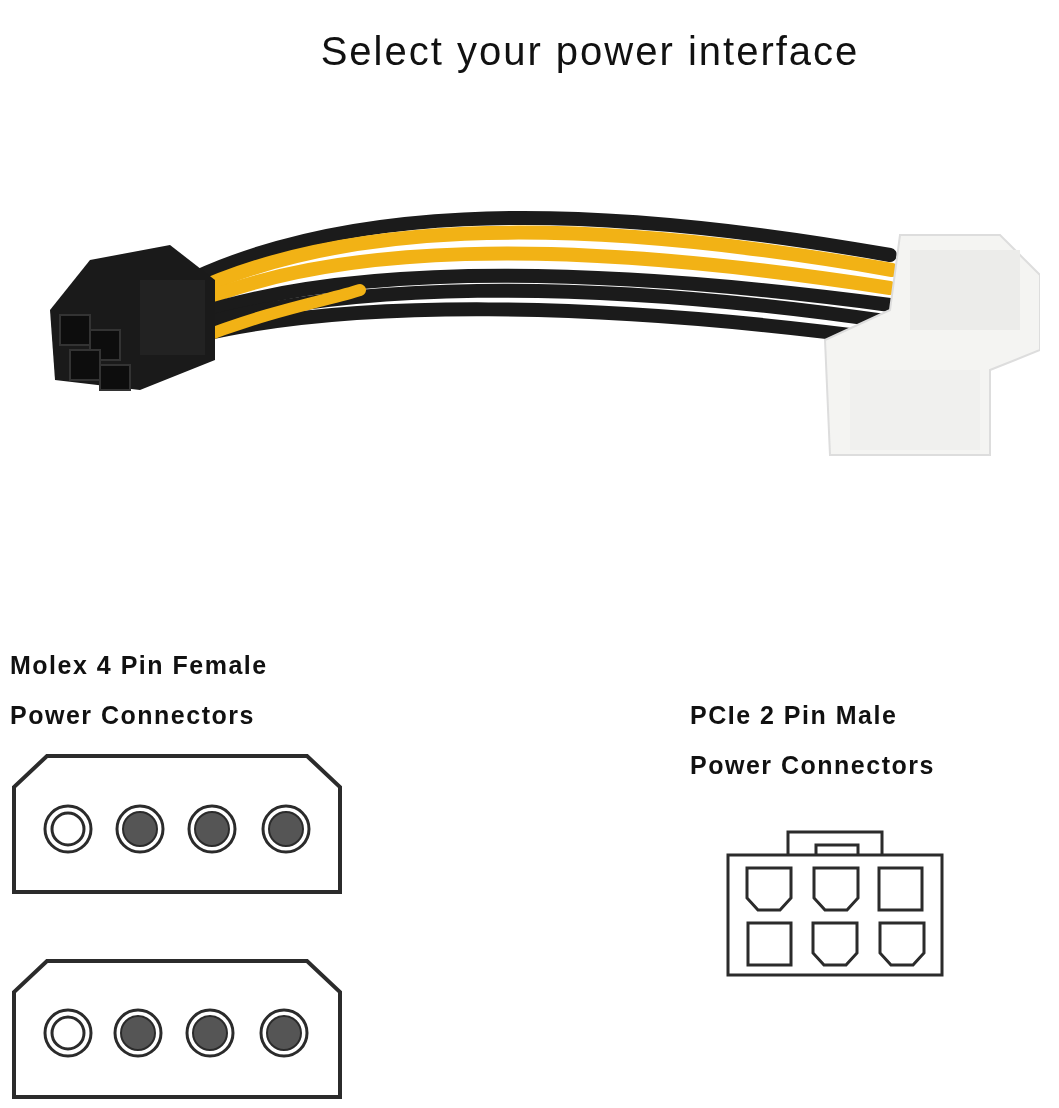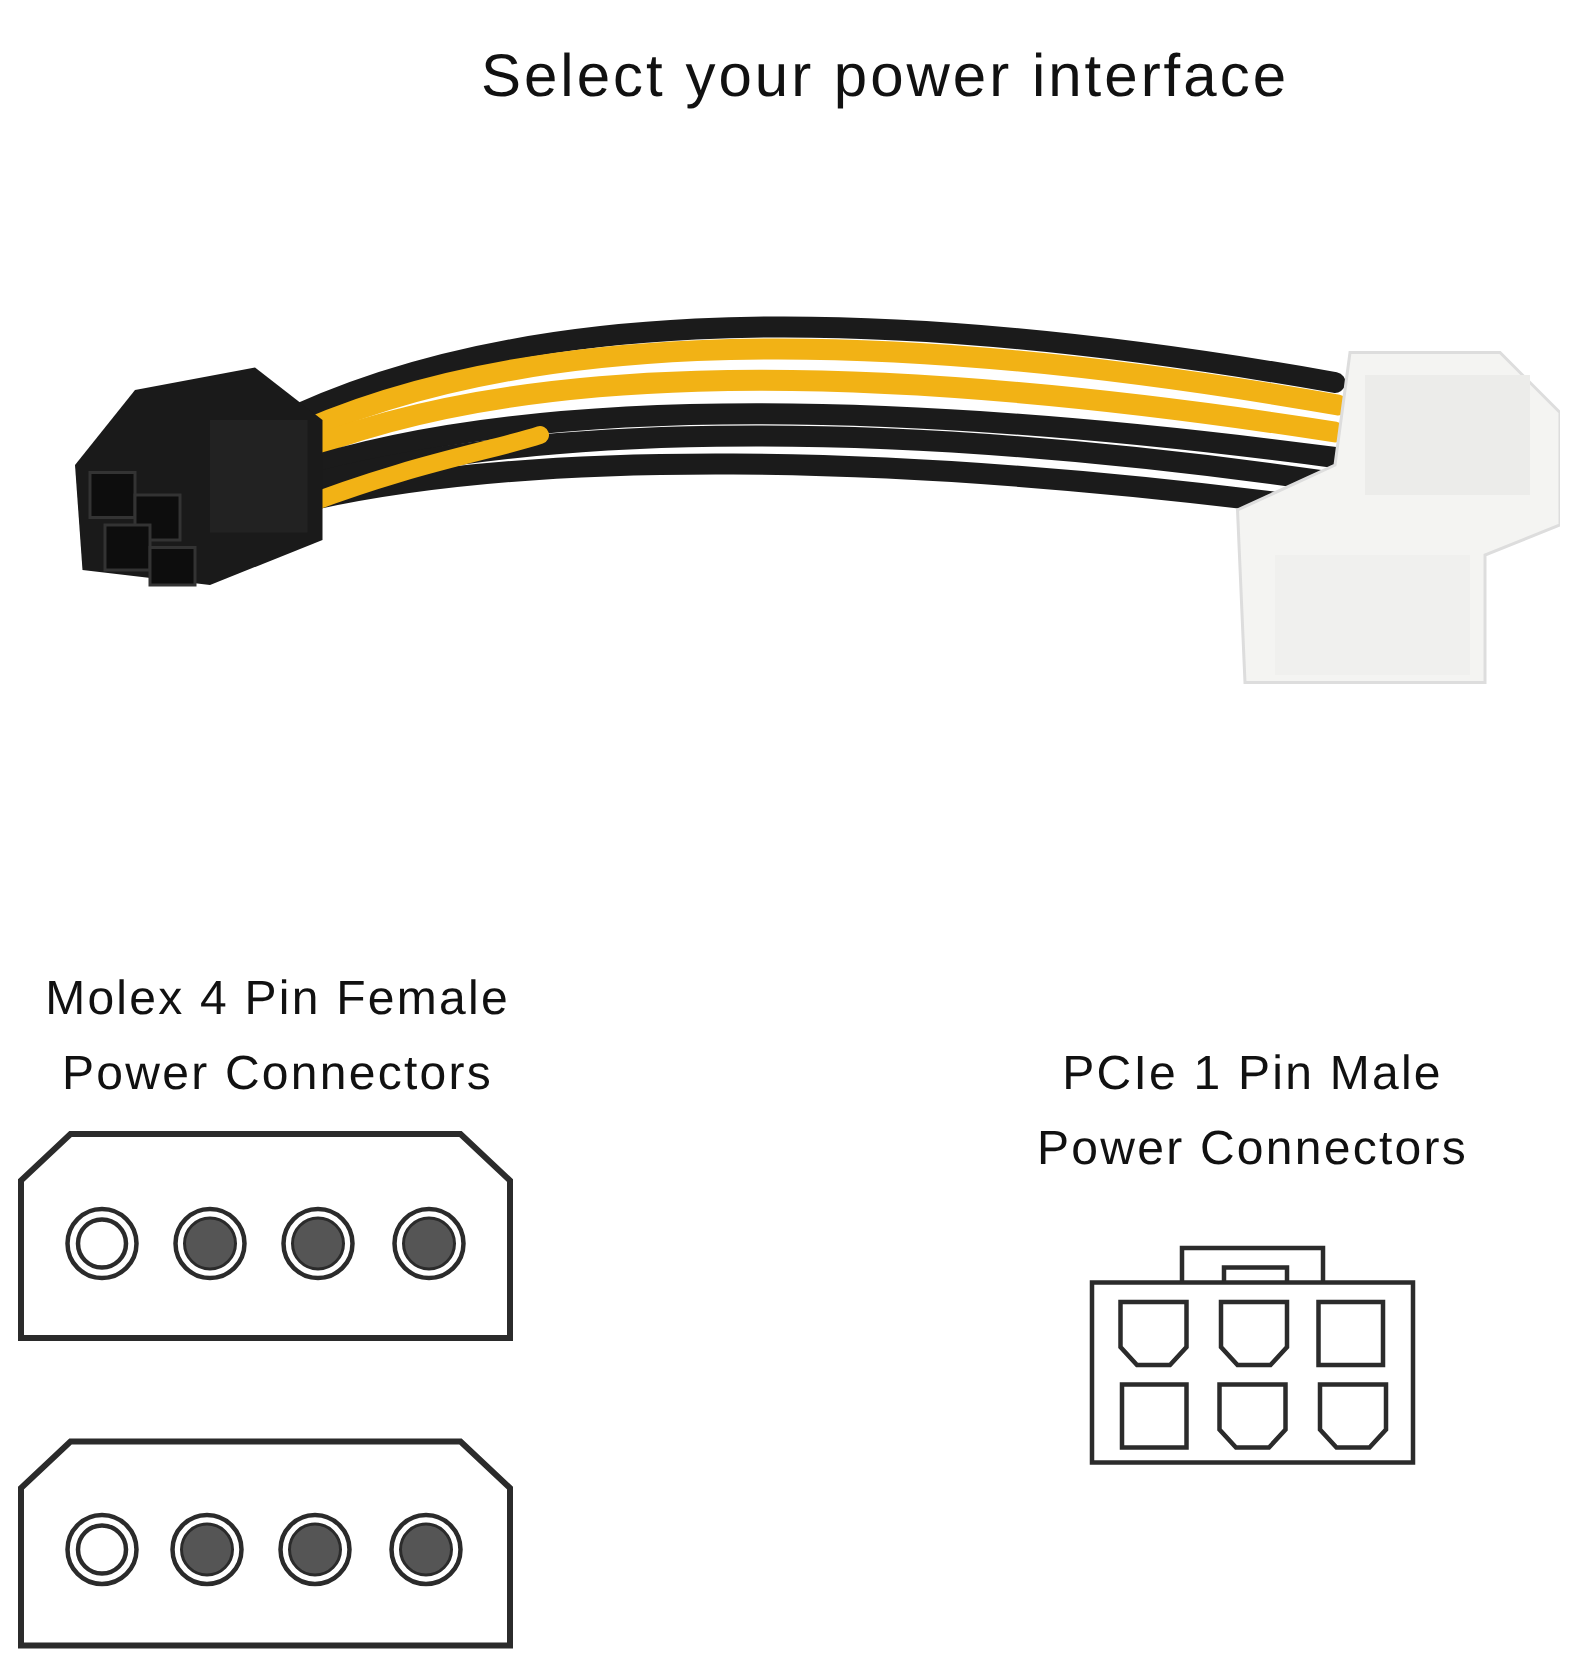--- a/index.html
+++ b/index.html
@@ -1,19 +1,19 @@
 <!DOCTYPE html>
 <html><head>
 <meta charset="utf-8">
 <style>
   html, body { margin: 0; padding: 0; background: #ffffff; }
   body { width: 1059px; height: 1108px; position: relative; overflow: hidden; font-family: "Liberation Sans", sans-serif; color: #111; }
   .title { position: absolute; left: 0; width: 1180px; top: 0; text-align: center; font-size: 40px; letter-spacing: 2px; line-height: 48px; font-weight: normal; }
   .photo { position: absolute; left: 30px; top: 190px; }
-  .label { position: absolute; font-size: 32px; letter-spacing: 1.5px; text-align: center; line-height: 50px; }
+  .label { position: absolute; font-size: 25px; letter-spacing: 1.5px; line-height: 50px; font-weight: bold; }
   .molex-label { left: 10px; width: 350px; top: 640px; }
   .pcie-label { left: 690px; width: 290px; top: 690px; }
   .diagram { position: absolute; }
 </style>
 </head>
 <body>
 
 <h1 class="title">Select your power interface</h1>
 
 <svg class="photo" width="1010" height="300" viewBox="0 0 1010 300">
@@ -83,21 +83,21 @@
       <circle cx="200" cy="76" r="23" fill="#fff" stroke="#2b2b2b" stroke-width="3"></circle>
       <circle cx="200" cy="76" r="17" fill="#555" stroke="#2b2b2b" stroke-width="2"></circle>
     </g>
   <g>
       <circle cx="274" cy="76" r="23" fill="#fff" stroke="#2b2b2b" stroke-width="3"></circle>
       <circle cx="274" cy="76" r="17" fill="#555" stroke="#2b2b2b" stroke-width="2"></circle>
     </g>
 </svg>
 
 <div class="label pcie-label">
-  <div>PCIe 1 Pin Male</div>
+  <div>PCIe 2 Pin Male</div>
   <div>Power Connectors</div>
 </div>
 
 <svg class="diagram" style="left:725px; top:828px;" width="222" height="152" viewBox="0 0 222 152">
   <rect x="63" y="4" width="94" height="24" fill="#fff" stroke="#2b2b2b" stroke-width="3"></rect>
   <rect x="91" y="17" width="42" height="11" fill="#fff" stroke="#2b2b2b" stroke-width="3"></rect>
   <rect x="3" y="27" width="214" height="120" fill="#fff" stroke="#2b2b2b" stroke-width="3"></rect>
 
   <path d="M22,40 L66,40 L66,70 L55,82 L33,82 L22,70 Z" fill="#fff" stroke="#2b2b2b" stroke-width="3"></path>
   <path d="M89,40 L133,40 L133,70 L122,82 L100,82 L89,70 Z" fill="#fff" stroke="#2b2b2b" stroke-width="3"></path>

